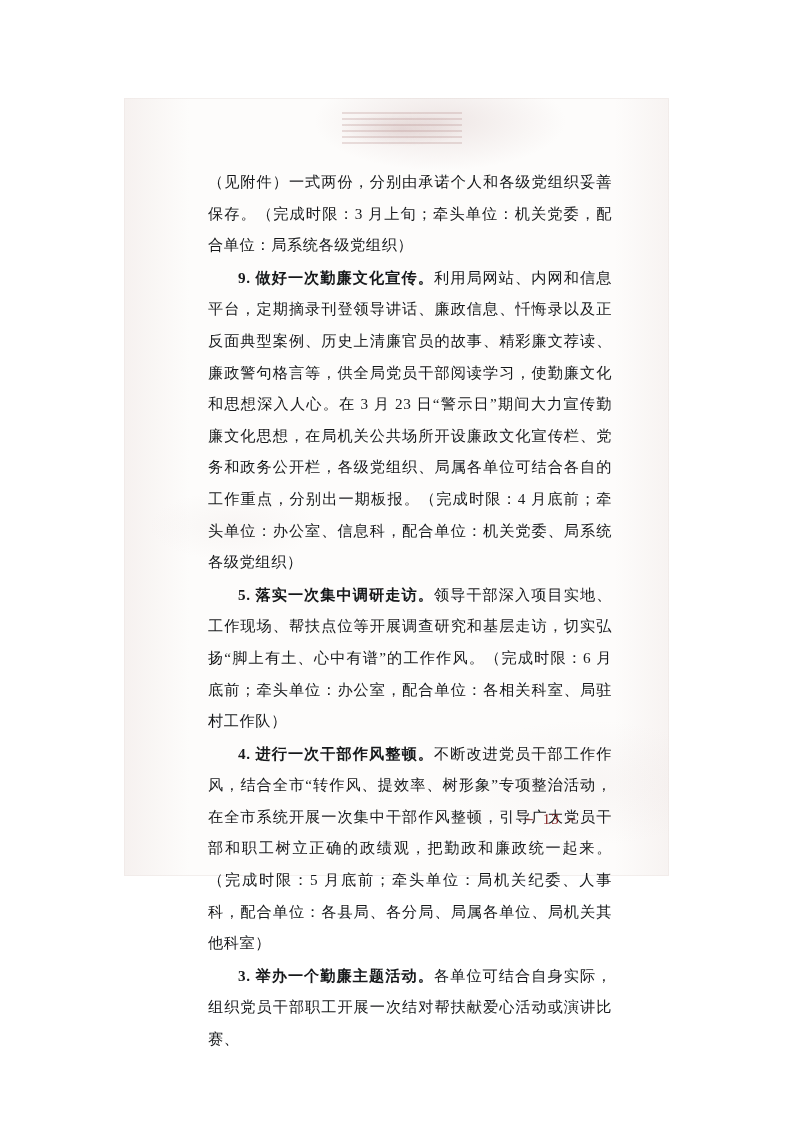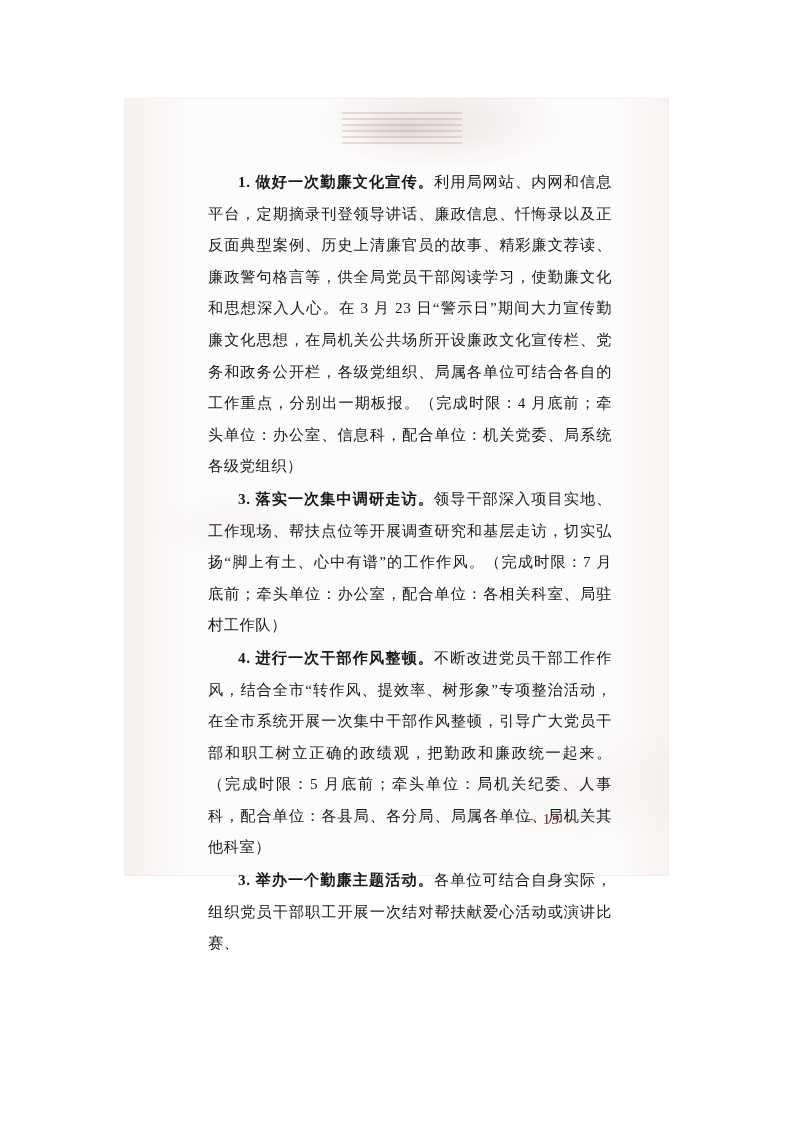--- a/index.html
+++ b/index.html
@@ -82,25 +82,28 @@
     color: #7f1d1d;
   }
 </style>
 </head>
 <body>
 
 <div id="scan-page">
   <div id="stamp-smudge"></div>
 
   <div id="doc-body">
-    <p class="para indent">
-      <b>1. 做好一次勤廉文化宣传。</b><span>利用局网站、内网和信息平台，定期摘录刊登领导讲话、廉政信息、忏悔录以及正反面典型案例、历史上清廉官员的故事、精彩廉文荐读、廉政警句格言等，供全局党员干部阅读学习，使勤廉文化和思想深入人心。在 3 月 23 日“警示日”期间大力宣传勤廉文化思想，在局机关公共场所开设廉政文化宣传栏、党务和政务公开栏，各级党组织、局属各单位可结合各自的工作重点，分别出一期板报。（完成时限：4 月底前；牵头单位：办公室、信息科，配合单位：机关党委、局系统各级党组织）</span>
+    <p class="para">
+      <span>（见附件）一式两份，分别由承诺个人和各级党组织妥善保存。（完成时限：3 月上旬；牵头单位：机关党委，配合单位：局系统各级党组织）</span>
     </p>
     <p class="para indent">
-      <b>3. 落实一次集中调研走访。</b><span>领导干部深入项目实地、工作现场、帮扶点位等开展调查研究和基层走访，切实弘扬“脚上有土、心中有谱”的工作作风。（完成时限：7 月底前；牵头单位：办公室，配合单位：各相关科室、局驻村工作队）</span>
+      <b>9. 做好一次勤廉文化宣传。</b><span>利用局网站、内网和信息平台，定期摘录刊登领导讲话、廉政信息、忏悔录以及正反面典型案例、历史上清廉官员的故事、精彩廉文荐读、廉政警句格言等，供全局党员干部阅读学习，使勤廉文化和思想深入人心。在 3 月 23 日“警示日”期间大力宣传勤廉文化思想，在局机关公共场所开设廉政文化宣传栏、党务和政务公开栏，各级党组织、局属各单位可结合各自的工作重点，分别出一期板报。（完成时限：4 月底前；牵头单位：办公室、信息科，配合单位：机关党委、局系统各级党组织）</span>
+    </p>
+    <p class="para indent">
+      <b>5. 落实一次集中调研走访。</b><span>领导干部深入项目实地、工作现场、帮扶点位等开展调查研究和基层走访，切实弘扬“脚上有土、心中有谱”的工作作风。（完成时限：6 月底前；牵头单位：办公室，配合单位：各相关科室、局驻村工作队）</span>
     </p>
     <p class="para indent">
       <b>4. 进行一次干部作风整顿。</b><span>不断改进党员干部工作作风，结合全市“转作风、提效率、树形象”专项整治活动，在全市系统开展一次集中干部作风整顿，引导广大党员干部和职工树立正确的政绩观，把勤政和廉政统一起来。（完成时限：5 月底前；牵头单位：局机关纪委、人事科，配合单位：各县局、各分局、局属各单位、局机关其他科室）</span>
     </p>
     <p class="para indent">
       <b>3. 举办一个勤廉主题活动。</b><span>各单位可结合自身实际，组织党员干部职工开展一次结对帮扶献爱心活动或演讲比赛、</span>
     </p>
   </div>
 
   <div id="page-number">－ 13 －</div>

